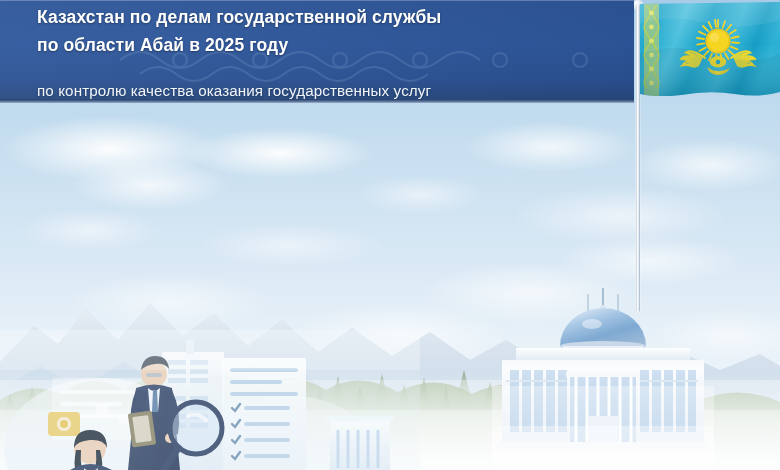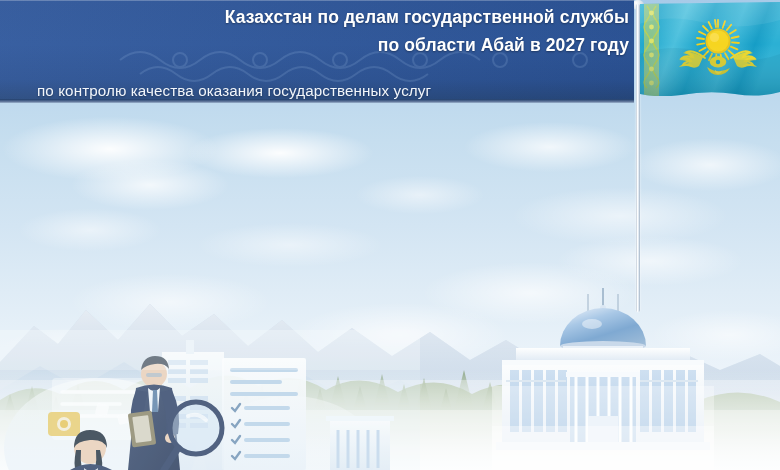--- a/index.html
+++ b/index.html
@@ -82,21 +82,20 @@
     position:absolute;left:37px;top:3px;width:592px;
   }
   .l1,.l2{
     color:#ffffff;
     font-size:17.5px;
     font-weight:bold;
     line-height:28px;
     letter-spacing:.1px;
     white-space:nowrap;
     text-shadow:0 1px 2px rgba(0,0,0,.35);
-    text-align:right;
   }
   .l3{
     color:#f2f6fb;
     font-size:15.2px;
     font-weight:normal;
     line-height:26px;
     letter-spacing:.1px;
     white-space:nowrap;
     margin-top:19px;
     text-shadow:0 1px 2px rgba(0,0,0,.3);
@@ -381,21 +380,21 @@
         <circle cx="180" cy="60" r="7"></circle>
           <circle cx="260" cy="60" r="7"></circle>
         <circle cx="340" cy="60" r="7"></circle>
           <circle cx="420" cy="60" r="7"></circle>
         <circle cx="500" cy="60" r="7"></circle>
           <circle cx="580" cy="60" r="7"></circle>
       </g>
     </svg>
     <div class="bar-text">
       <div class="l1">Казахстан по делам государственной службы</div>
-      <div class="l2">по области Абай в 2027 году</div>
+      <div class="l2">по области Абай в 2025 году</div>
       <div class="l3">по контролю качества оказания государственных услуг</div>
     </div>
   </div>
   <div class="bar-edge"></div>
 
   <svg class="fg" viewBox="0 0 420 140" preserveAspectRatio="none">
     <defs>
       <linearGradient id="docg" x1="0" y1="0" x2="0" y2="1">
         <stop offset="0%" stop-color="#ffffff" stop-opacity=".95"></stop>
         <stop offset="100%" stop-color="#e9f1f8" stop-opacity=".8"></stop>

